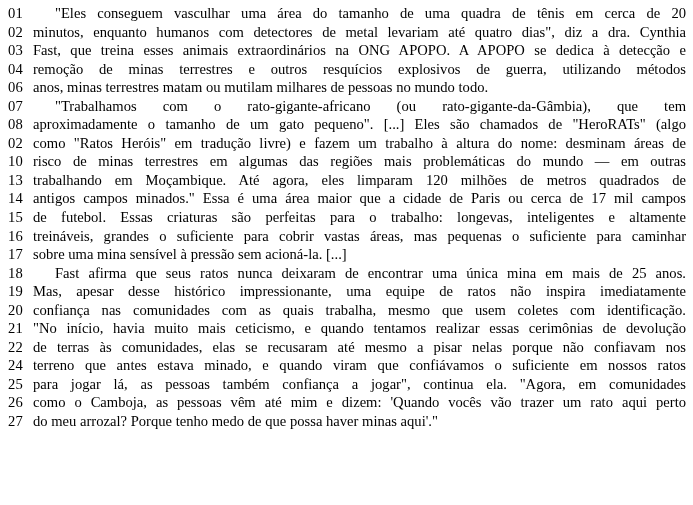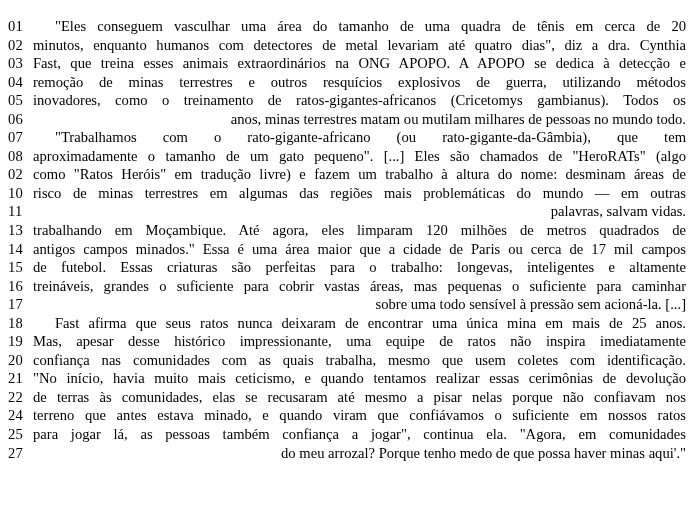--- a/index.html
+++ b/index.html
@@ -12,38 +12,36 @@
     height: 505px;
     overflow: hidden;
     font-family: "Liberation Serif", "DejaVu Serif", serif;
     color: #000000;
   }
   .page {
     box-sizing: border-box;
     width: 693px;
     height: 432px;
     padding: 4px 7px 0 8px;
-    margin-top: 13px;
   }
   .line {
     display: flex;
     align-items: baseline;
     font-size: 14.6px;
     line-height: 18.55px;
     white-space: normal;
   }
   .num {
     flex: 0 0 25px;
     text-align: left;
     letter-spacing: 0.3px;
   }
   .text {
     flex: 1 1 auto;
     min-width: 0;
-    text-align: right;
   }
   .text.justify {
     text-align: justify;
     text-align-last: justify;
   }
   .text.indent {
     text-indent: 22px;
   }
 </style>
 </head>
@@ -61,66 +59,58 @@
       </div>
       <div class="line">
         <span class="num">03</span>
         <span class="text justify">Fast, que treina esses animais extraordinários na ONG APOPO. A APOPO se dedica à detecção e</span>
       </div>
       <div class="line">
         <span class="num">04</span>
         <span class="text justify">remoção de minas terrestres e outros resquícios explosivos de guerra, utilizando métodos</span>
       </div>
       <div class="line">
-        <span class="num">05</span>
-        <span class="text justify">inovadores, como o treinamento de ratos-gigantes-africanos (Cricetomys gambianus). Todos os</span>
-      </div>
-      <div class="line">
         <span class="num">06</span>
         <span class="text">anos, minas terrestres matam ou mutilam milhares de pessoas no mundo todo.</span>
       </div>
       <div class="line">
         <span class="num">07</span>
         <span class="text justify indent">"Trabalhamos com o rato-gigante-africano (ou rato-gigante-da-Gâmbia), que tem</span>
       </div>
       <div class="line">
         <span class="num">08</span>
         <span class="text justify">aproximadamente o tamanho de um gato pequeno". [...] Eles são chamados de "HeroRATs" (algo</span>
       </div>
       <div class="line">
         <span class="num">02</span>
         <span class="text justify">como "Ratos Heróis" em tradução livre) e fazem um trabalho à altura do nome: desminam áreas de</span>
       </div>
       <div class="line">
         <span class="num">10</span>
         <span class="text justify">risco de minas terrestres em algumas das regiões mais problemáticas do mundo — em outras</span>
       </div>
       <div class="line">
-        <span class="num">11</span>
-        <span class="text">palavras, salvam vidas.</span>
-      </div>
-      <div class="line">
         <span class="num">13</span>
         <span class="text justify">trabalhando em Moçambique. Até agora, eles limparam 120 milhões de metros quadrados de</span>
       </div>
       <div class="line">
         <span class="num">14</span>
         <span class="text justify">antigos campos minados." Essa é uma área maior que a cidade de Paris ou cerca de 17 mil campos</span>
       </div>
       <div class="line">
         <span class="num">15</span>
         <span class="text justify">de futebol. Essas criaturas são perfeitas para o trabalho: longevas, inteligentes e altamente</span>
       </div>
       <div class="line">
         <span class="num">16</span>
         <span class="text justify">treináveis, grandes o suficiente para cobrir vastas áreas, mas pequenas o suficiente para caminhar</span>
       </div>
       <div class="line">
         <span class="num">17</span>
-        <span class="text">sobre uma todo sensível à pressão sem acioná-la. [...]</span>
+        <span class="text">sobre uma mina sensível à pressão sem acioná-la. [...]</span>
       </div>
       <div class="line">
         <span class="num">18</span>
         <span class="text justify indent">Fast afirma que seus ratos nunca deixaram de encontrar uma única mina em mais de 25 anos.</span>
       </div>
       <div class="line">
         <span class="num">19</span>
         <span class="text justify">Mas, apesar desse histórico impressionante, uma equipe de ratos não inspira imediatamente</span>
       </div>
       <div class="line">
@@ -137,17 +127,21 @@
       </div>
       <div class="line">
         <span class="num">24</span>
         <span class="text justify">terreno que antes estava minado, e quando viram que confiávamos o suficiente em nossos ratos</span>
       </div>
       <div class="line">
         <span class="num">25</span>
         <span class="text justify">para jogar lá, as pessoas também confiança a jogar", continua ela. "Agora, em comunidades</span>
       </div>
       <div class="line">
+        <span class="num">26</span>
+        <span class="text justify">como o Camboja, as pessoas vêm até mim e dizem: 'Quando vocês vão trazer um rato aqui perto</span>
+      </div>
+      <div class="line">
         <span class="num">27</span>
         <span class="text">do meu arrozal? Porque tenho medo de que possa haver minas aqui'."</span>
       </div>
     </div>
 </main>
 
 </body></html>

